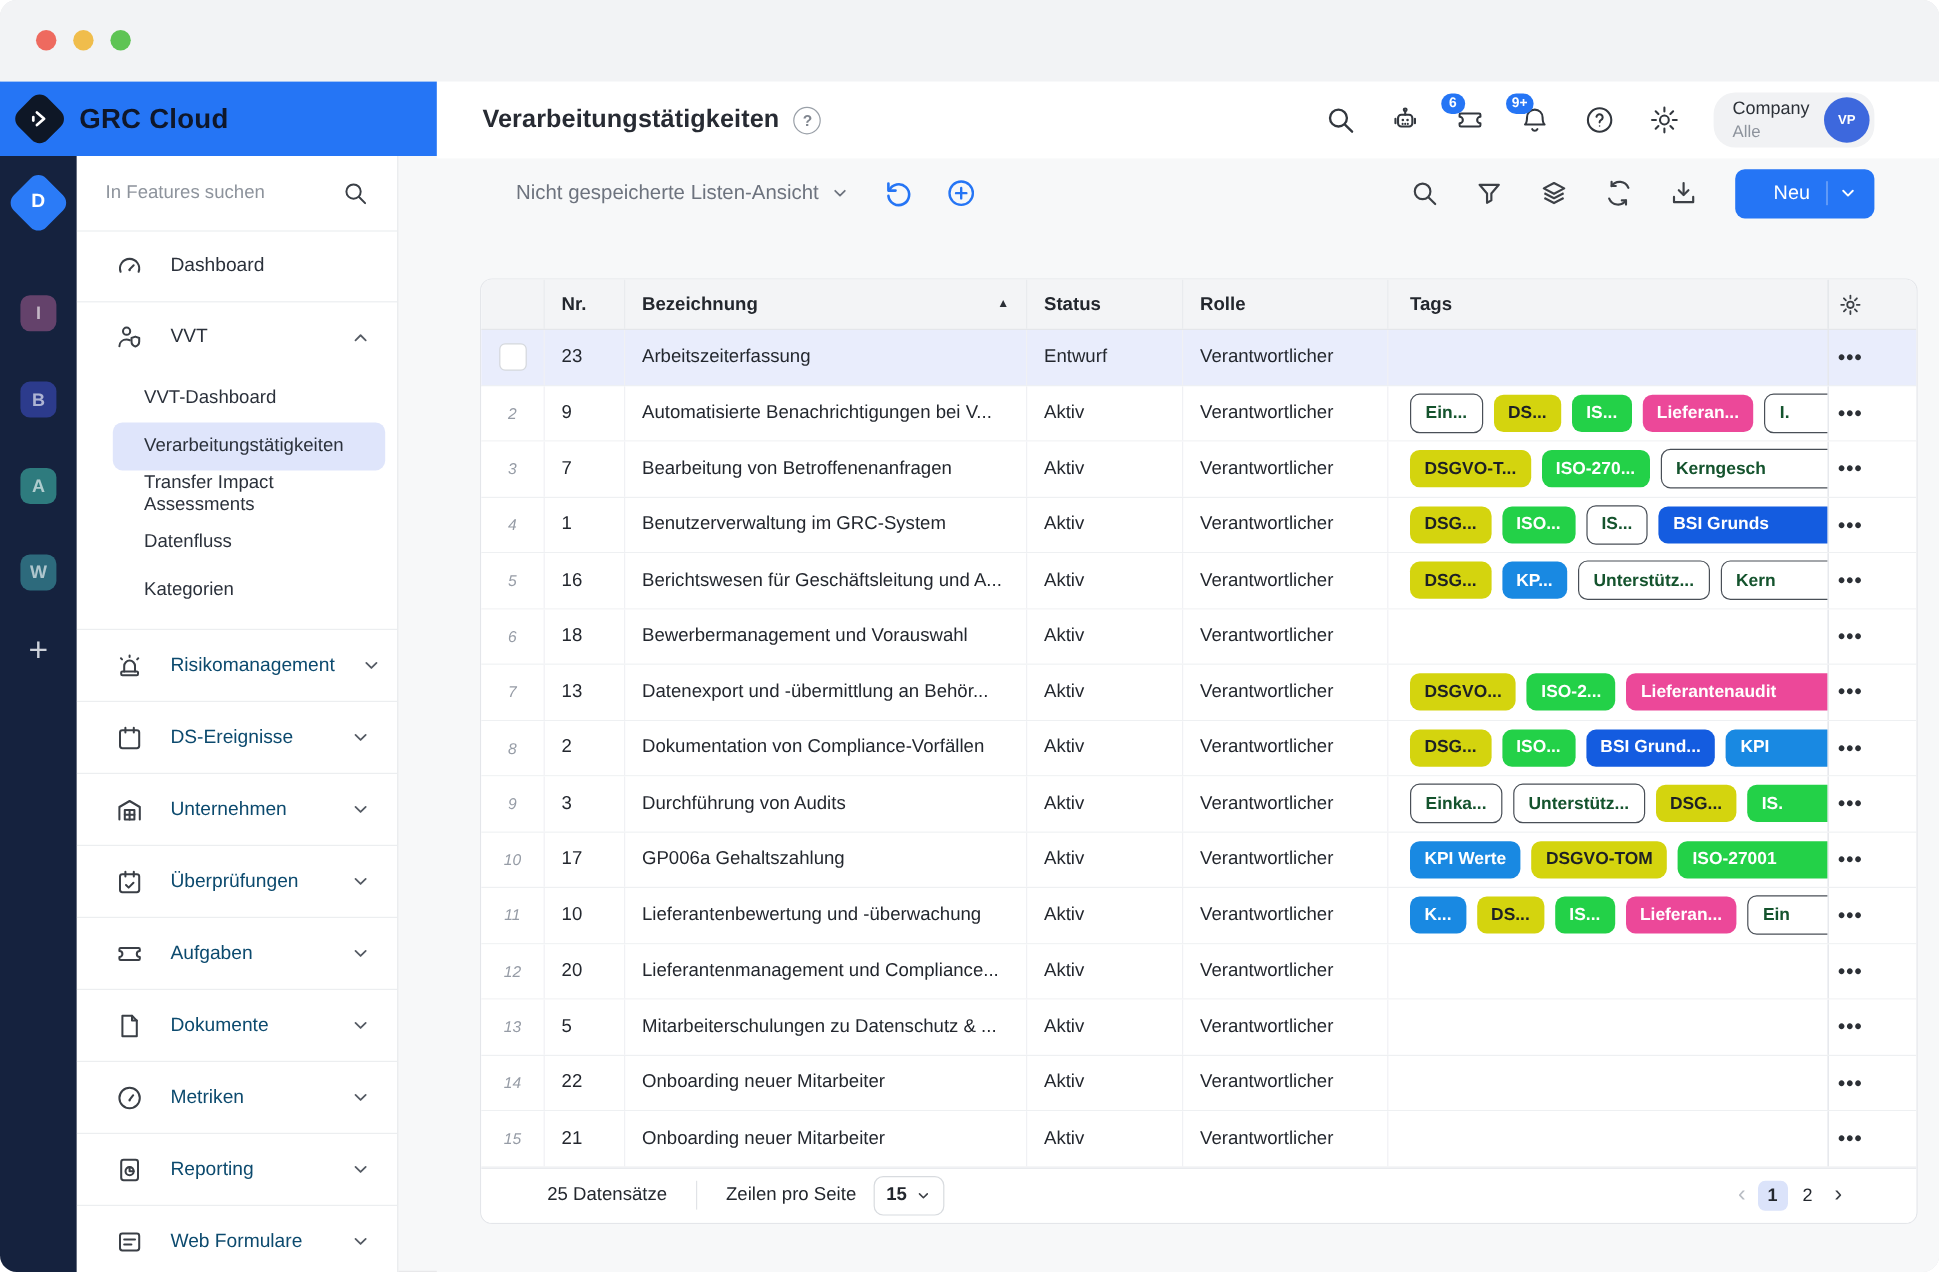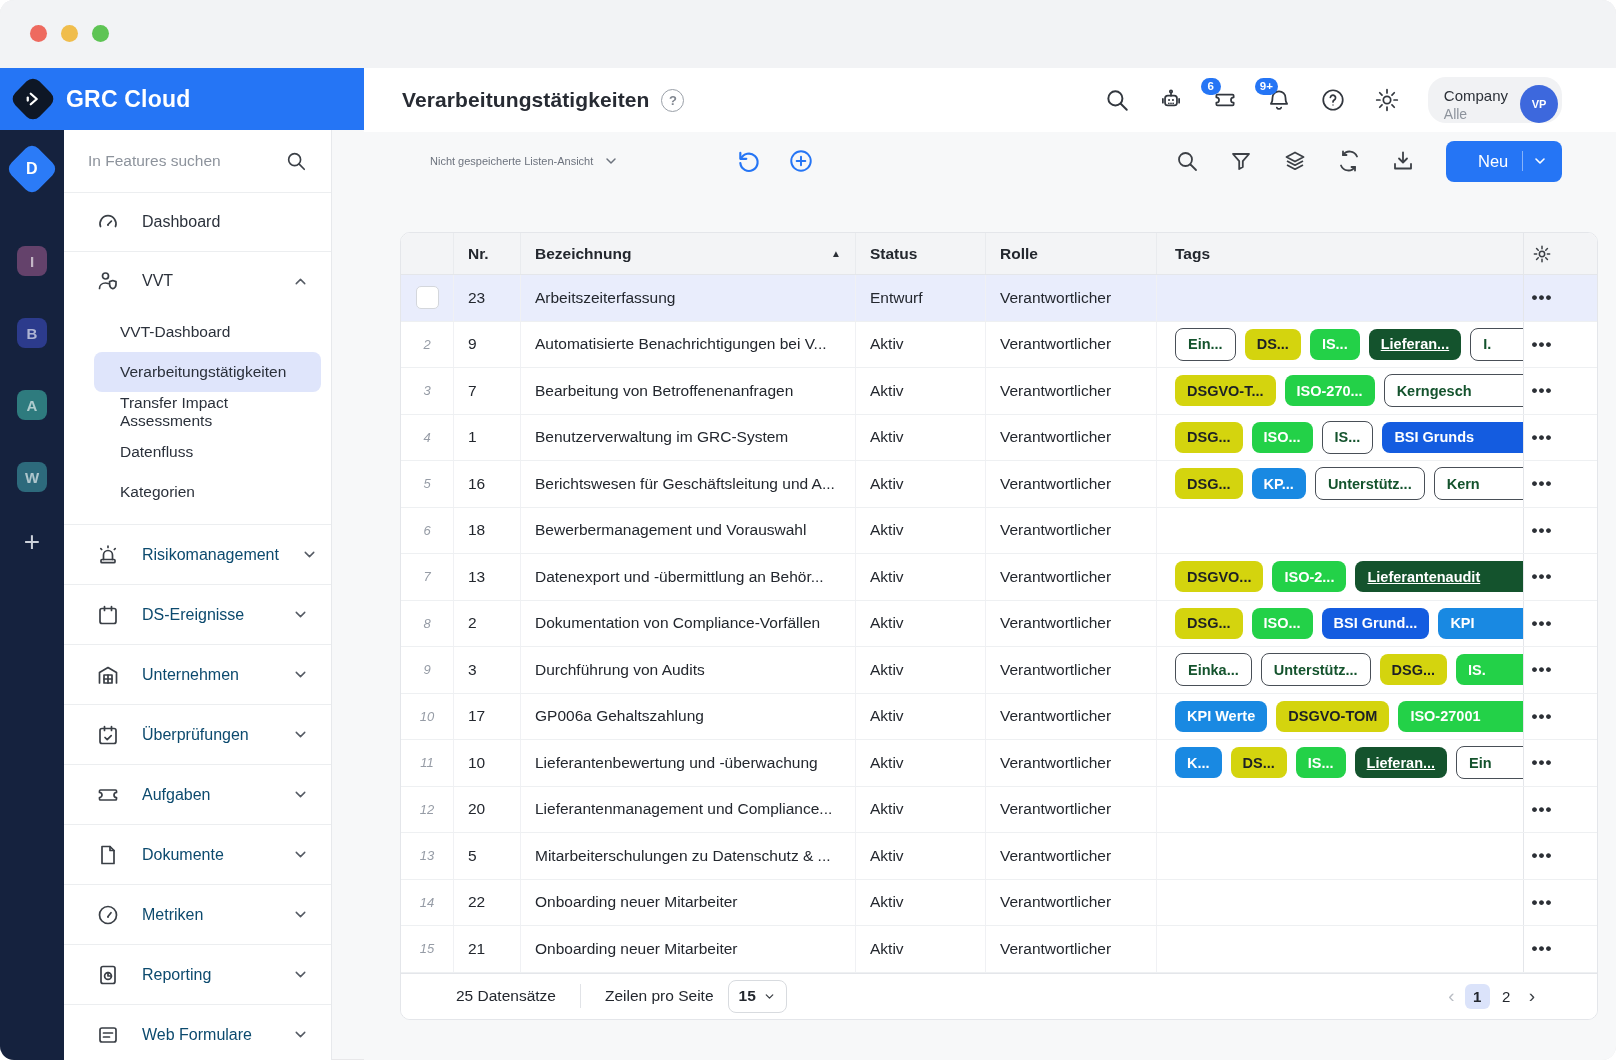--- a/index.html
+++ b/index.html
@@ -5,21 +5,21 @@
   html,body{margin:0;padding:0;background:#ffffff;font-family:"Liberation Sans",sans-serif;}
   .window{position:relative;width:1616px;height:1060px;background:#f7f8f9;border-radius:14px;overflow:hidden;box-shadow:0 0 0 1px #e8e8ea inset;}
   
   .titlebar{position:absolute;left:0;top:0;right:0;height:68px;background:#f2f3f5;}
   .tl-dots{position:absolute;left:30px;top:25px;display:flex;gap:14px;}
   .tl-dot{width:17px;height:17px;border-radius:50%;}
   
   .brand{position:absolute;left:0;top:68px;width:364px;height:62px;background:#2575f5;display:flex;align-items:center;gap:16px;padding-left:16px;box-sizing:border-box;z-index:3;}
   .brand-logo{width:34px;height:34px;border-radius:9px;background:#0e1726;transform:rotate(45deg);display:flex;align-items:center;justify-content:center;flex:0 0 auto;}
   .brand-logo svg{transform:rotate(-45deg);}
-  .brand-name{color:#ffffff;font-size:23px;font-weight:700;letter-spacing:.2px;}
+  .brand-name{color:#0f172a;font-size:23px;font-weight:700;letter-spacing:.2px;}
   
   .rail{position:absolute;left:0;top:130px;bottom:0;width:64px;background:#15223e;display:flex;flex-direction:column;align-items:center;padding-top:14px;box-sizing:border-box;}
   .rail-diamond{width:38px;height:38px;border-radius:9px;background:#2b7bf7;transform:rotate(45deg);display:flex;align-items:center;justify-content:center;margin-top:6px;margin-bottom:16px;cursor:pointer;}
   .rail-diamond span{transform:rotate(-45deg);color:#fff;font-weight:700;font-size:16px;}
   .rail-tile{width:30px;height:30px;border-radius:8px;display:flex;align-items:center;justify-content:center;color:rgba(255,255,255,.62);font-weight:700;font-size:15px;margin-top:42px;cursor:pointer;}
   .rail-plus{margin-top:36px;color:#cdd2da;font-size:28px;font-weight:400;cursor:pointer;line-height:1;}
   
   .sidebar{position:absolute;left:64px;top:130px;bottom:0;width:268px;background:#ffffff;border-right:1px solid #e7e9ec;box-sizing:border-box;overflow:hidden;z-index:2;}
   .side-search{height:63px;border-bottom:1px solid #eceef0;display:flex;align-items:center;padding:0 24px;box-sizing:border-box;color:#8d939c;font-size:15.5px;cursor:text;}
   .side-search .ph{flex:1;}
@@ -36,28 +36,28 @@
   .section .nlabel{flex:1;}
   .section .chev{color:#555b64;display:flex;}
   
   .main-header{position:absolute;left:364px;top:68px;right:0;height:64px;background:#ffffff;z-index:1;}
   .mh-title{position:absolute;left:38px;top:0;height:64px;display:flex;align-items:center;gap:12px;}
   .mh-title h1{margin:0;font-size:21px;font-weight:700;color:#272b33;letter-spacing:.1px;}
   .help-circle{width:21px;height:21px;border-radius:50%;border:1.5px solid #9aa0a8;color:#80868f;font-size:13px;font-weight:700;display:flex;align-items:center;justify-content:center;cursor:pointer;}
   .mh-right{position:absolute;right:54px;top:0;height:64px;display:flex;align-items:center;}
   .hicon{width:26px;height:26px;margin:0 14px;color:#32373e;position:relative;cursor:pointer;display:flex;}
   .hbadge{position:absolute;top:-9px;left:-11px;background:#2575f5;color:#fff;border-radius:10px;font-size:11.5px;font-weight:700;padding:2.5px 5px;min-width:10px;text-align:center;line-height:1;}
-  .company-box{margin-left:14px;background:#f1f2f4;border-radius:18px;height:46px;display:flex;align-items:flex-end;gap:12px;padding:0 4px 0 16px;cursor:pointer;}
+  .company-box{margin-left:14px;background:#f1f2f4;border-radius:18px;height:46px;display:flex;align-items:center;gap:12px;padding:0 4px 0 16px;cursor:pointer;}
   .company-text .c1{font-size:15px;color:#2c3138;line-height:1.25;}
   .company-text .c2{font-size:14px;color:#8d939c;line-height:1.25;}
   .avatar{width:38px;height:38px;border-radius:50%;background:#3d68dd;color:#fff;font-size:11px;font-weight:700;display:flex;align-items:center;justify-content:center;}
   
   .main-body{position:absolute;left:364px;top:132px;right:0;bottom:0;background:#f7f8f9;}
   .toolbar{position:absolute;left:0;top:0;right:0;height:58px;}
-  .view-select{position:absolute;left:66px;top:0;height:58px;display:flex;align-items:center;gap:10px;color:#6d737e;font-size:11px;cursor:pointer;}
+  .view-select{position:absolute;left:66px;top:0;height:58px;display:flex;align-items:center;gap:10px;color:#6d737e;font-size:17px;cursor:pointer;}
   .tb-undo{position:absolute;left:372px;top:16px;color:#2575f5;cursor:pointer;display:flex;}
   .tb-add{position:absolute;left:424px;top:16px;color:#2575f5;cursor:pointer;display:flex;}
   .tb-right{position:absolute;right:54px;top:0;height:58px;display:flex;align-items:center;}
   .tb-icon{width:24px;height:24px;margin:0 15px;color:#3c4046;cursor:pointer;display:flex;}
   .btn-neu{margin-left:16px;width:116px;height:41px;background:#2575f5;border-radius:8px;display:flex;align-items:center;justify-content:space-between;padding:0 14px 0 32px;box-sizing:border-box;color:#fff;cursor:pointer;}
   .btn-neu .nlab{font-size:16.5px;}
   .btn-neu .vdiv{width:1px;height:20px;background:rgba(255,255,255,.45);margin:0 8px 0 12px;}
   
   .table-card{position:absolute;left:36px;top:100px;width:1198px;background:#ffffff;border:1px solid #e4e6ea;border-radius:10px;box-sizing:border-box;overflow:hidden;}
   .thead{display:flex;height:41px;background:#f3f4f6;border-bottom:1px solid #e4e6ea;align-items:stretch;}
@@ -76,21 +76,21 @@
   .col-actions{width:37px;justify-content:center;padding:0;border-left:1px solid #e4e6ea;margin-left:-1px;}
   .idx{font-style:italic;color:#969ca6;font-size:13px;}
   .checkbox{width:21px;height:21px;border-radius:5px;background:#fff;border:1px solid #d4d7dc;cursor:pointer;}
   .sort-asc{font-size:10px;color:#2b2f36;margin-left:auto;}
   .gear-th{width:20px;height:20px;color:#3c4046;margin:0 auto;cursor:pointer;display:flex;}
   .dots{color:#2c3036;font-size:17px;font-weight:700;letter-spacing:1px;cursor:pointer;line-height:1;}
   .chip{height:31px;border-radius:8px;display:inline-flex;align-items:center;padding:0 12px;font-weight:700;font-size:14.5px;white-space:nowrap;flex:0 0 auto;cursor:default;}
   .chip.outline{background:#fff;border:1.5px solid #494f57;color:#14532d;}
   .chip.yellow{background:#d4d40e;color:#1d2025;}
   .chip.green{background:#23d148;color:#ffffff;}
-  .chip.red{background:#14532d;color:#ffffff;text-decoration:underline;}
+  .chip.red{background:#ec4899;color:#ffffff;}
   .chip.blue{background:#145ce0;color:#ffffff;}
   .chip.lightblue{background:#1989e2;color:#ffffff;}
   .chip.cut{border-top-right-radius:0;border-bottom-right-radius:0;padding-right:80px;margin-right:-70px;}
   .tfoot{display:flex;align-items:center;height:46px;border-top:1px solid #e4e6ea;padding:0 24px 0 55px;box-sizing:border-box;background:#fff;font-size:15.5px;color:#23272e;}
   .foot-div{width:1px;height:24px;background:#e1e3e7;margin:0 24px;}
   .rpp-box{margin-left:14px;border:1px solid #d8dbdf;border-radius:8px;height:31px;display:flex;align-items:center;gap:7px;padding:0 10px;font-weight:700;cursor:pointer;color:#23272e;}
   .pager{margin-left:auto;display:flex;align-items:center;gap:10px;padding-right:38px;}
   .pg-prev{color:#b9bdc4;font-size:19px;cursor:pointer;}
   .pg-next{color:#3c4046;font-size:19px;cursor:pointer;}
   .pg-num{min-width:25px;height:25px;display:flex;align-items:center;justify-content:center;border-radius:6px;font-size:15px;color:#23272e;cursor:pointer;}

